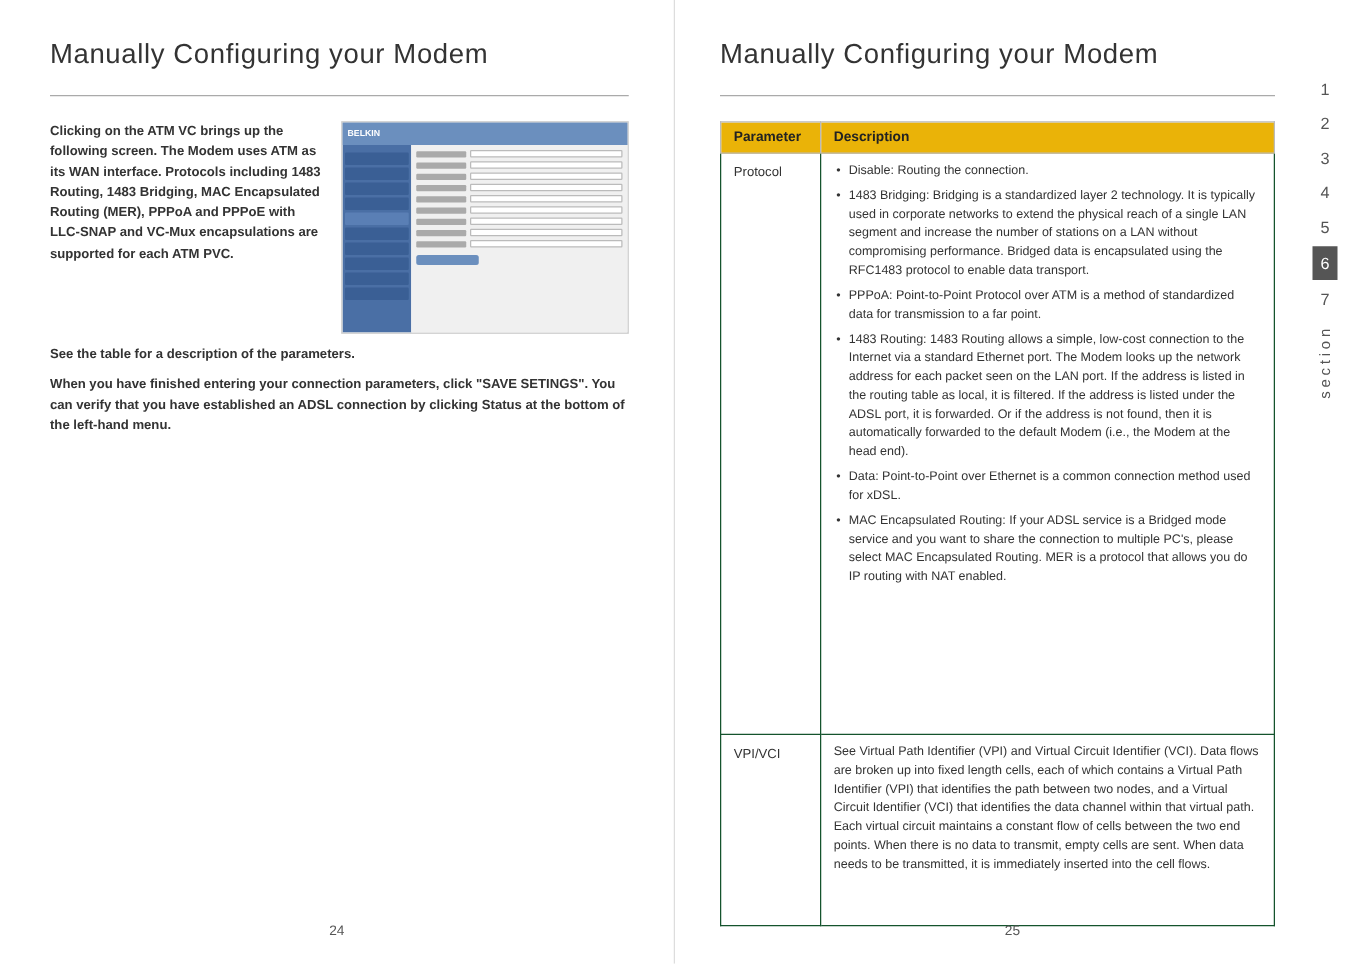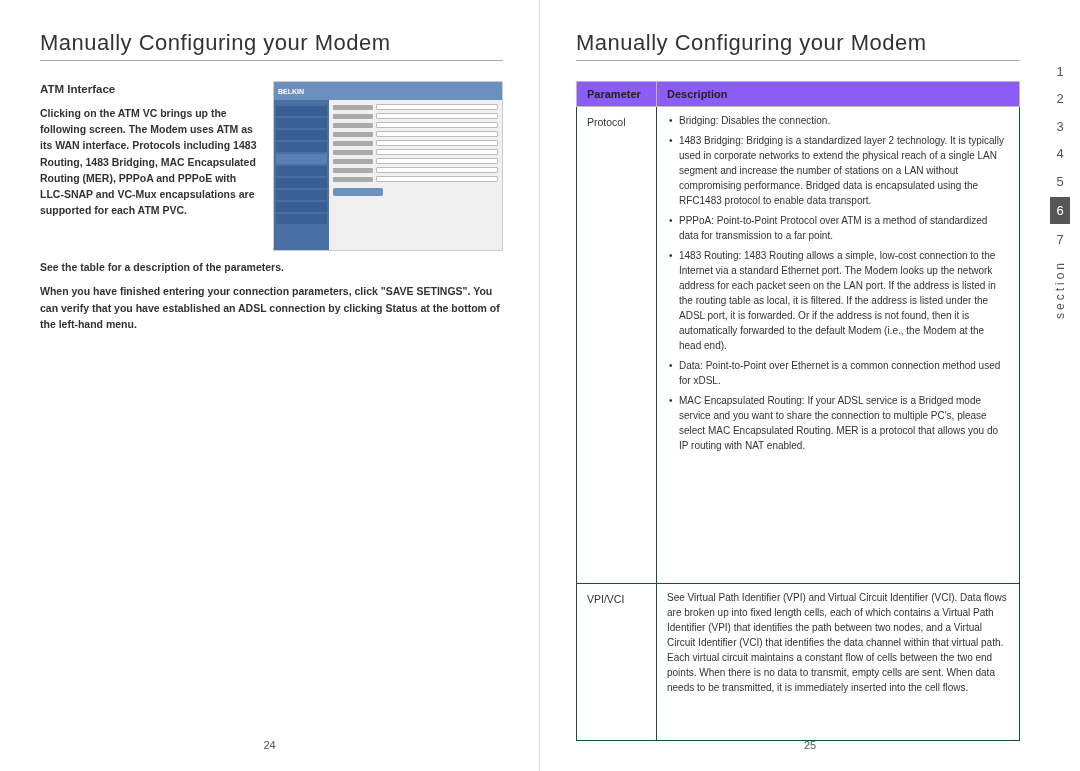--- a/index.html
+++ b/index.html
@@ -33,21 +33,21 @@
       position: relative;
       display: flex;
       flex-direction: column;
     }
 
     .page-title {
       font-size: 22px;
       font-weight: 300;
       color: #333;
       letter-spacing: 0.5px;
-      padding-bottom: 4px;
+      padding-bottom: 20px;
       border-bottom: 1px solid #aaa;
       margin-bottom: 20px;
     }
 
     
     .section-numbers {
       position: absolute;
       right: 10px;
       top: 60px;
       display: flex;
@@ -190,21 +190,21 @@
 
     
     .param-table {
       width: 100%;
       border-collapse: collapse;
       font-size: 10.5px;
       flex: 1;
     }
 
     .param-table th {
-      background: #8b5cf6;
+      background: #eab308;
       padding: 6px 10px;
       text-align: left;
       font-weight: bold;
       border: 1px solid #bbb;
       font-size: 11px;
     }
 
     .param-table td {
       padding: 6px 10px;
       border: 1px solid #14532d;
@@ -314,21 +314,20 @@
               </div>
             <div class="ss-row" style="margin-top:6px;">
               <div style="width:50px;height:8px;background:#6b8fbe;border-radius:2px;margin-right:4px;"></div>
             </div>
           </div>
         </div>
       </div>
     </div>
 
     <div class="left-body-text">
-      <div class="atm-heading">ATM Interface</div>
       <p>Clicking on the ATM VC brings up the following screen. The   Modem uses ATM as its WAN interface. Protocols including 1483 Routing, 1483 Bridging, MAC Encapsulated Routing (MER), PPPoA and PPPoE with LLC-SNAP and VC-Mux encapsulations are supported for each ATM PVC.</p>
     </div>
   </div>
 
   <div class="left-body-text">
     <p>See the table for a description of the parameters.</p>
     <p>When you have finished entering your connection parameters, click "SAVE SETINGS". You can verify that you have established an ADSL connection by clicking Status at the bottom of the left-hand menu.</p>
   </div>
 
   <div class="page-num page-num-left">24</div>
@@ -342,21 +341,21 @@
       <tr>
         <th>Parameter</th>
         <th>Description</th>
       </tr>
     </thead>
     <tbody>
       <tr>
         <td class="param-name">Protocol</td>
         <td class="param-desc">
           <ul>
-            <li>Bridging: Disables the connection.</li>
+            <li>Disable: Routing the connection.</li>
             <li>1483 Bridging: Bridging is a standardized layer 2 technology. It is typically used in corporate networks to extend the physical reach of a single LAN segment and increase the number of stations on a LAN without compromising performance. Bridged data is encapsulated using the RFC1483 protocol to enable data transport.</li>
             <li>PPPoA: Point-to-Point Protocol over ATM is a method of standardized data for transmission to a far point.</li>
             <li>1483 Routing: 1483 Routing allows a simple, low-cost connection to the Internet via a standard Ethernet port. The Modem looks up the network address for each packet seen on the LAN port. If the address is listed in the routing table as local, it is filtered. If the address is listed under the ADSL port, it is forwarded. Or if the address is not found, then it is automatically forwarded to the default Modem (i.e., the   Modem at the head end).</li>
             <li>Data: Point-to-Point over Ethernet is a common connection method used for xDSL.</li>
             <li>MAC Encapsulated Routing: If your ADSL service is a Bridged mode service and you want to share the connection to multiple PC's, please select MAC Encapsulated Routing. MER is a protocol that allows you do IP routing with NAT enabled.</li>
           </ul>
         </td>
       </tr>
       <tr>
         <td class="param-name">VPI/VCI</td>

